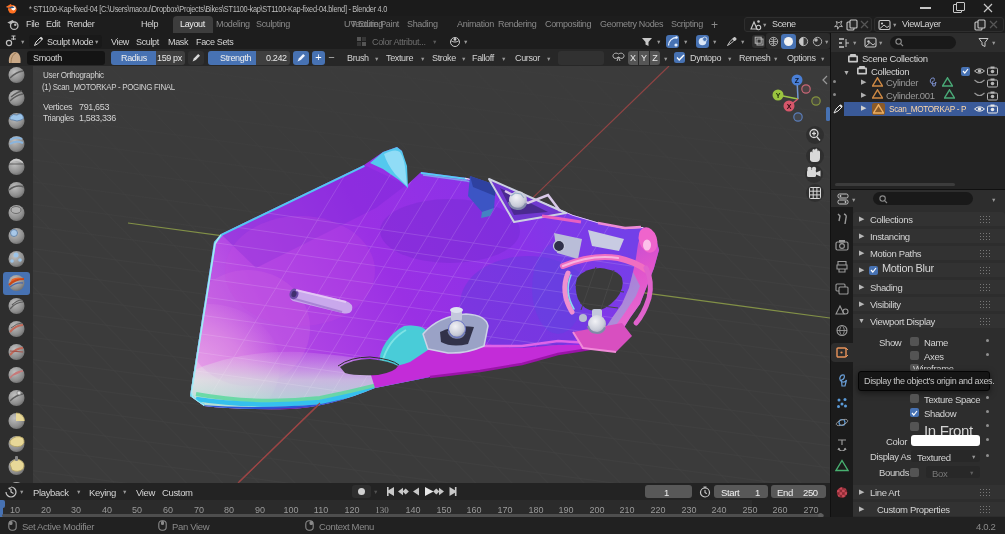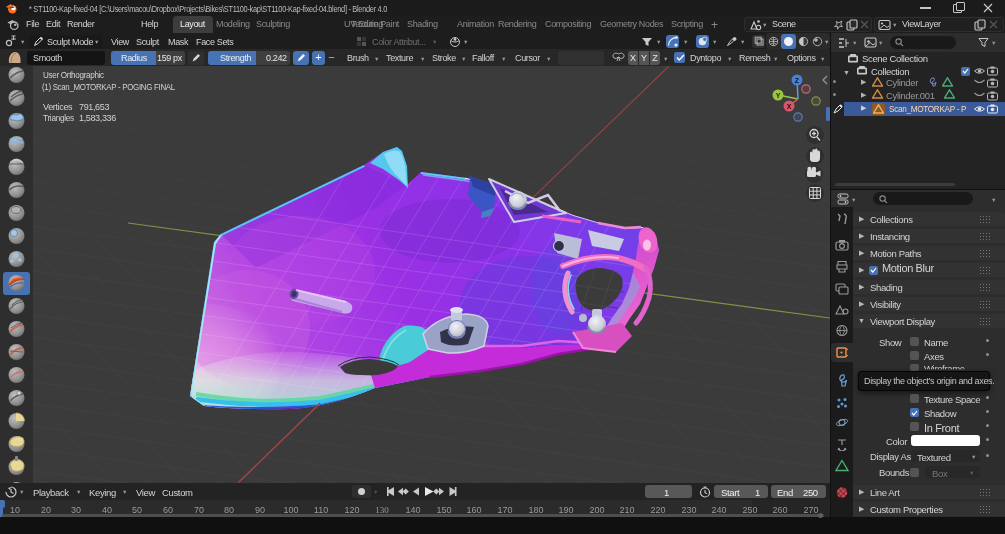--- a/index.html
+++ b/index.html
@@ -783,36 +783,36 @@
   <div class="abs txt" style="left:39px;top:126.5px;font-size:9.5px;">Viewport Display</div>
 
   <div class="abs txt" style="left:48px;top:147.5px;font-size:9.5px;">Show</div>
   <div class="abs" style="left:79px;top:147px;width:9px;height:9px;background:#545454;border-radius:2px;"></div>
   <div class="abs txt" style="left:93px;top:147.5px;font-size:9.5px;">Name</div>
   <div class="abs" style="left:155px;top:149px;width:3px;height:3px;background:#909090;border-radius:50%;"></div>
   <div class="abs" style="left:79px;top:161px;width:9px;height:9px;background:#545454;border-radius:2px;"></div>
   <div class="abs txt" style="left:93px;top:161.5px;font-size:9.5px;">Axes</div>
   <div class="abs" style="left:155px;top:163px;width:3px;height:3px;background:#909090;border-radius:50%;"></div>
   <div class="abs" style="left:79px;top:174px;width:9px;height:7px;background:#545454;border-radius:2px;"></div>
-  <div class="abs txt" style="left:93px;top:174px;font-size:9.5px;clip-path:inset(0 0 45% 0);">Wireframe</div>
+  <div class="abs txt" style="left:82px;top:174px;font-size:9.5px;clip-path:inset(0 0 45% 0);">Wireframe</div>
 
   <div class="abs" style="left:27px;top:181px;width:130px;height:18px;background:#151515;border:1px solid #050505;border-radius:3px;box-shadow:0 2px 6px rgba(0,0,0,.5);"></div>
   <div class="abs" style="left:33px;top:186px;font-size:9px;letter-spacing:-0.35px;color:#c4c4c4;white-space:nowrap;">Display the object's origin and axes.</div>
 
   <div class="abs" style="left:79px;top:204px;width:9px;height:9px;background:#545454;border-radius:2px;"></div>
   <div class="abs txt" style="left:93px;top:204.5px;font-size:9.5px;">Texture Space</div>
   <div class="abs" style="left:155px;top:206px;width:3px;height:3px;background:#909090;border-radius:50%;"></div>
   <div class="abs" style="left:79px;top:218px;width:9px;height:9px;background:#4772b3;border-radius:2px;"></div>
   <svg class="abs" style="left:80px;top:219.5px" width="7" height="7">
         <path d="M1,3 L2.8,5 L6,1" stroke="#fff" stroke-width="1.2" fill="none"></path>
       </svg>
   <div class="abs txt" style="left:93px;top:218.5px;font-size:9.5px;">Shadow</div>
   <div class="abs" style="left:155px;top:220px;width:3px;height:3px;background:#909090;border-radius:50%;"></div>
   <div class="abs" style="left:79px;top:232px;width:9px;height:9px;background:#545454;border-radius:2px;"></div>
-  <div class="abs txt" style="left:93px;top:232.5px;font-size:11px;">In Front</div>
+  <div class="abs txt" style="left:93px;top:232.5px;font-size:15px;">In Front</div>
   <div class="abs" style="left:155px;top:234px;width:3px;height:3px;background:#909090;border-radius:50%;"></div>
   <div class="abs txt" style="left:55px;top:246.5px;font-size:9.5px;">Color</div>
   <div class="abs" style="left:80px;top:244.5px;width:69px;height:11px;background:#fff;border-radius:3px;"></div>
   <div class="abs" style="left:155px;top:248px;width:3px;height:3px;background:#909090;border-radius:50%;"></div>
   <div class="abs txt" style="left:39px;top:262px;font-size:9.5px;">Display As</div>
   <div class="abs" style="left:80px;top:260px;width:69px;height:12px;background:#282828;border-radius:3px;"></div>
   <div class="abs txt" style="left:86px;top:263px;font-size:9.5px;">Textured</div>
   <span class="abs v" style="left:140px;top:265px;">▼</span>
   <div class="abs" style="left:155px;top:264px;width:3px;height:3px;background:#909090;border-radius:50%;"></div>
   <div class="abs txt" style="left:48px;top:278px;font-size:9.5px;">Bounds</div>
@@ -821,21 +821,21 @@
   <div class="abs txt" style="left:101px;top:279px;font-size:9.5px;color:#787878;">Box</div>
   <span class="abs v" style="left:138px;top:281px;opacity:.5;">▼</span>
 
   <div class="abs" style="left:22px;top:295px;width:152px;height:14px;background:#323232;"></div>
       <div class="abs" style="left:148px;top:298px;width:12px;height:8px;background-image:radial-gradient(circle,#777 0.8px,transparent 0.9px);background-size:3px 3px;"></div>
   <span class="abs" style="left:28px;top:298px;font-size:7px;color:#b8b8b8;">▶</span>
   <div class="abs txt" style="left:39px;top:297.5px;font-size:9.5px;">Line Art</div>
   <div class="abs" style="left:22px;top:312px;width:152px;height:14px;background:#323232;"></div>
       <div class="abs" style="left:148px;top:315px;width:12px;height:8px;background-image:radial-gradient(circle,#777 0.8px,transparent 0.9px);background-size:3px 3px;"></div>
   <span class="abs" style="left:28px;top:315px;font-size:7px;color:#b8b8b8;">▶</span>
-  <div class="abs txt" style="left:39px;top:314.5px;font-size:9.5px;text-align:center;">Custom Properties</div>
+  <div class="abs txt" style="left:46px;top:314.5px;font-size:9.5px;text-align:center;">Custom Properties</div>
 </div>
 
 <div class="abs" id="timeline" style="left:0;top:483px;width:830px;height:34px;background:#232323;">
   <div class="abs" style="left:0;top:0;width:830px;height:17px;background:#232323;"></div>
   <svg class="abs" style="left:5px;top:2.5px" width="12" height="12">
         <circle cx="6" cy="6" r="5" fill="none" stroke="#c8c8c8" stroke-width="1.2"></circle>
         <path d="M6,3 V6 L8.5,7.5" stroke="#c8c8c8" stroke-width="1.2" fill="none"></path>
         <path d="M1,6 A5,5 0 0 1 6,1" stroke="#232323" stroke-width="2.5" fill="none"></path>
         <path d="M3,2 L6,1 L5,4" fill="#c8c8c8"></path>
       </svg>
@@ -904,14 +904,32 @@
   <span class="abs" style="left:780px;top:21.5px;font-size:9px;color:#9a9a9a;transform:translateX(-50%);">260</span>
   <span class="abs" style="left:811px;top:21.5px;font-size:9px;color:#9a9a9a;transform:translateX(-50%);text-align:center;">270</span>
 
   <div class="abs" style="left:0;top:17px;width:2.5px;height:17px;background:#4772b3;"></div>
   <div class="abs" style="left:0;top:17px;width:5px;height:8px;background:#4772b3;border-radius:0 2px 2px 0;"></div>
 
   <div class="abs" style="left:2px;top:30.5px;width:822px;height:3px;background:#4e4e4e;border-radius:2px;"></div>
   <div class="abs" style="left:818px;top:29.5px;width:5px;height:5px;background:#5e5e5e;border-radius:50%;"></div>
 </div>
 
+<div class="abs" id="status" style="left:0;top:517px;width:1005px;height:17px;background:#212121;">
+  <svg class="abs" style="left:8px;top:3px" width="9" height="11" viewBox="0 0 9 11">
+        <rect x="0.8" y="0.8" width="7.4" height="9.4" rx="3.2" fill="none" stroke="#8a8a8a" stroke-width="1.1"></rect>
+        <rect x="1" y="1" width="3.5" height="4" rx="1.5" fill="#8a8a8a"></rect>
+      </svg>
+  <div class="abs txt dim" style="left:22px;top:5px;font-size:9.5px;">Set Active Modifier</div>
+  <svg class="abs" style="left:158px;top:3px" width="9" height="11" viewBox="0 0 9 11">
+        <rect x="0.8" y="0.8" width="7.4" height="9.4" rx="3.2" fill="none" stroke="#8a8a8a" stroke-width="1.1"></rect>
+        <rect x="3" y="1" width="3" height="4" rx="1.3" fill="#8a8a8a"></rect>
+      </svg>
+  <div class="abs txt dim" style="left:172px;top:5px;font-size:9.5px;">Pan View</div>
+  <svg class="abs" style="left:305px;top:3px" width="9" height="11" viewBox="0 0 9 11">
+        <rect x="0.8" y="0.8" width="7.4" height="9.4" rx="3.2" fill="none" stroke="#8a8a8a" stroke-width="1.1"></rect>
+        <rect x="4.5" y="1" width="3.5" height="4" rx="1.5" fill="#8a8a8a"></rect>
+      </svg>
+  <div class="abs txt dim" style="left:319px;top:5px;font-size:9.5px;">Context Menu</div>
+  <div class="abs txt dim" style="left:976px;top:5px;font-size:9.5px;">4.0.2</div>
+</div>
 
 </div>
 
 </body></html>

